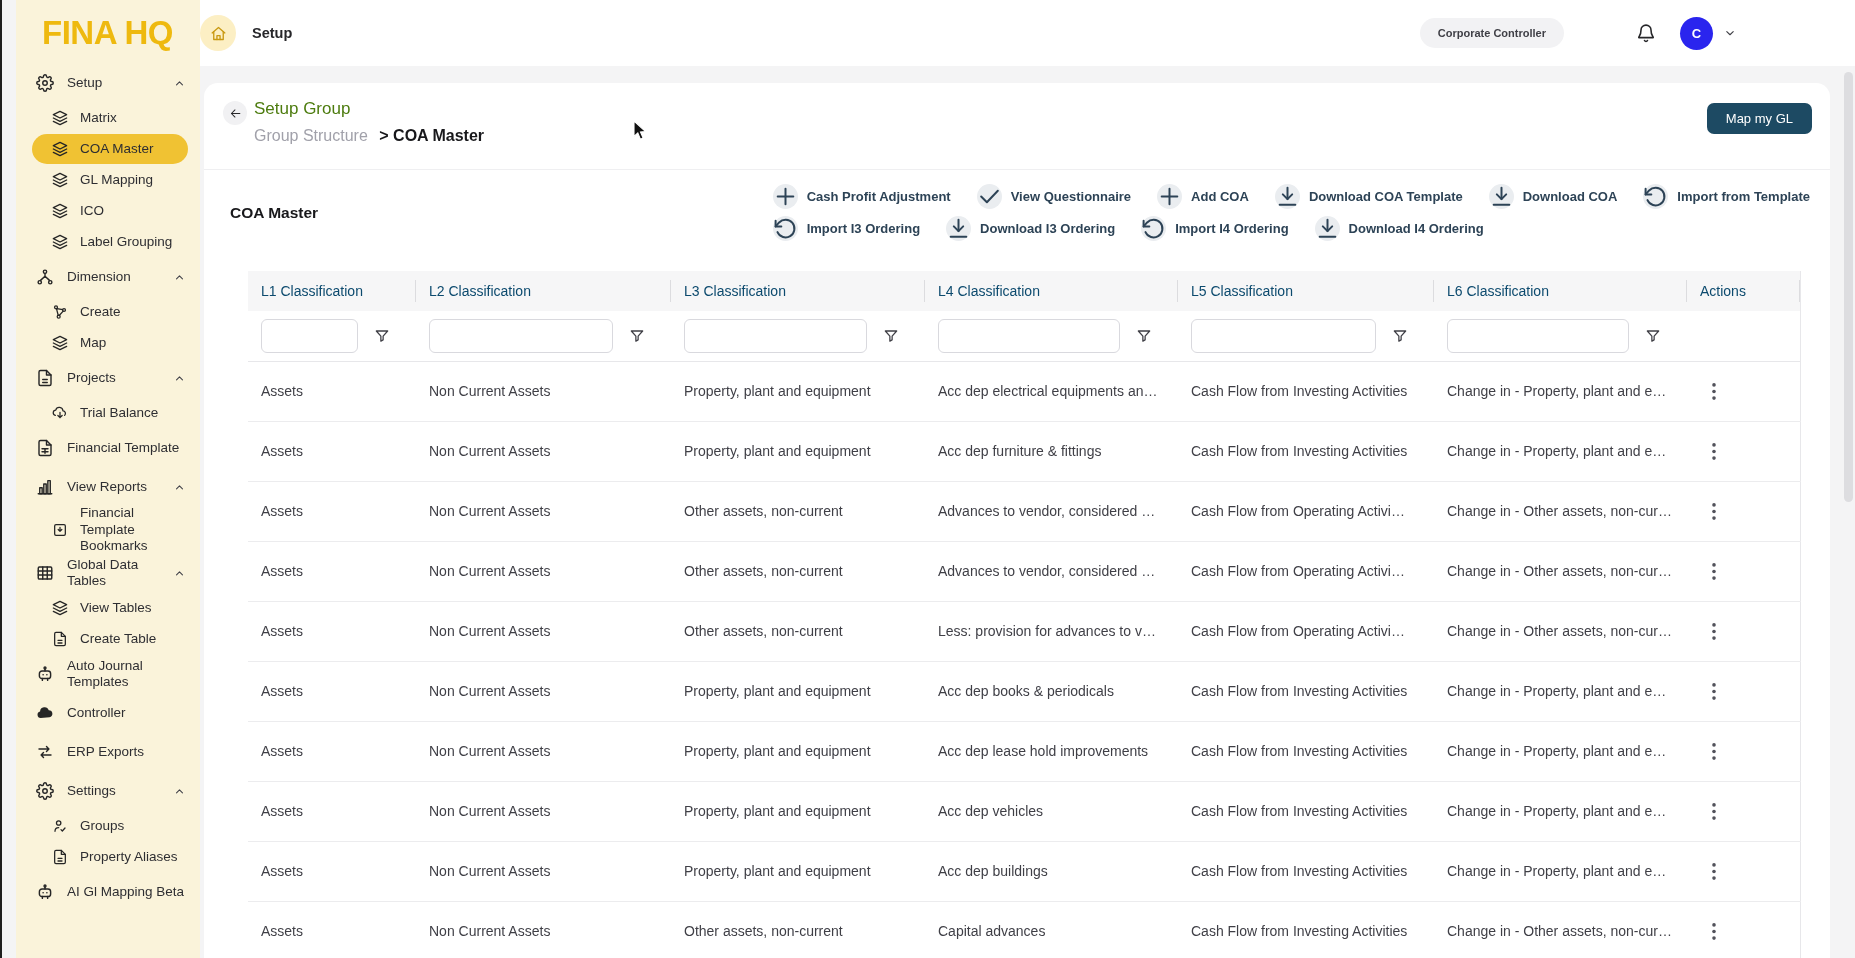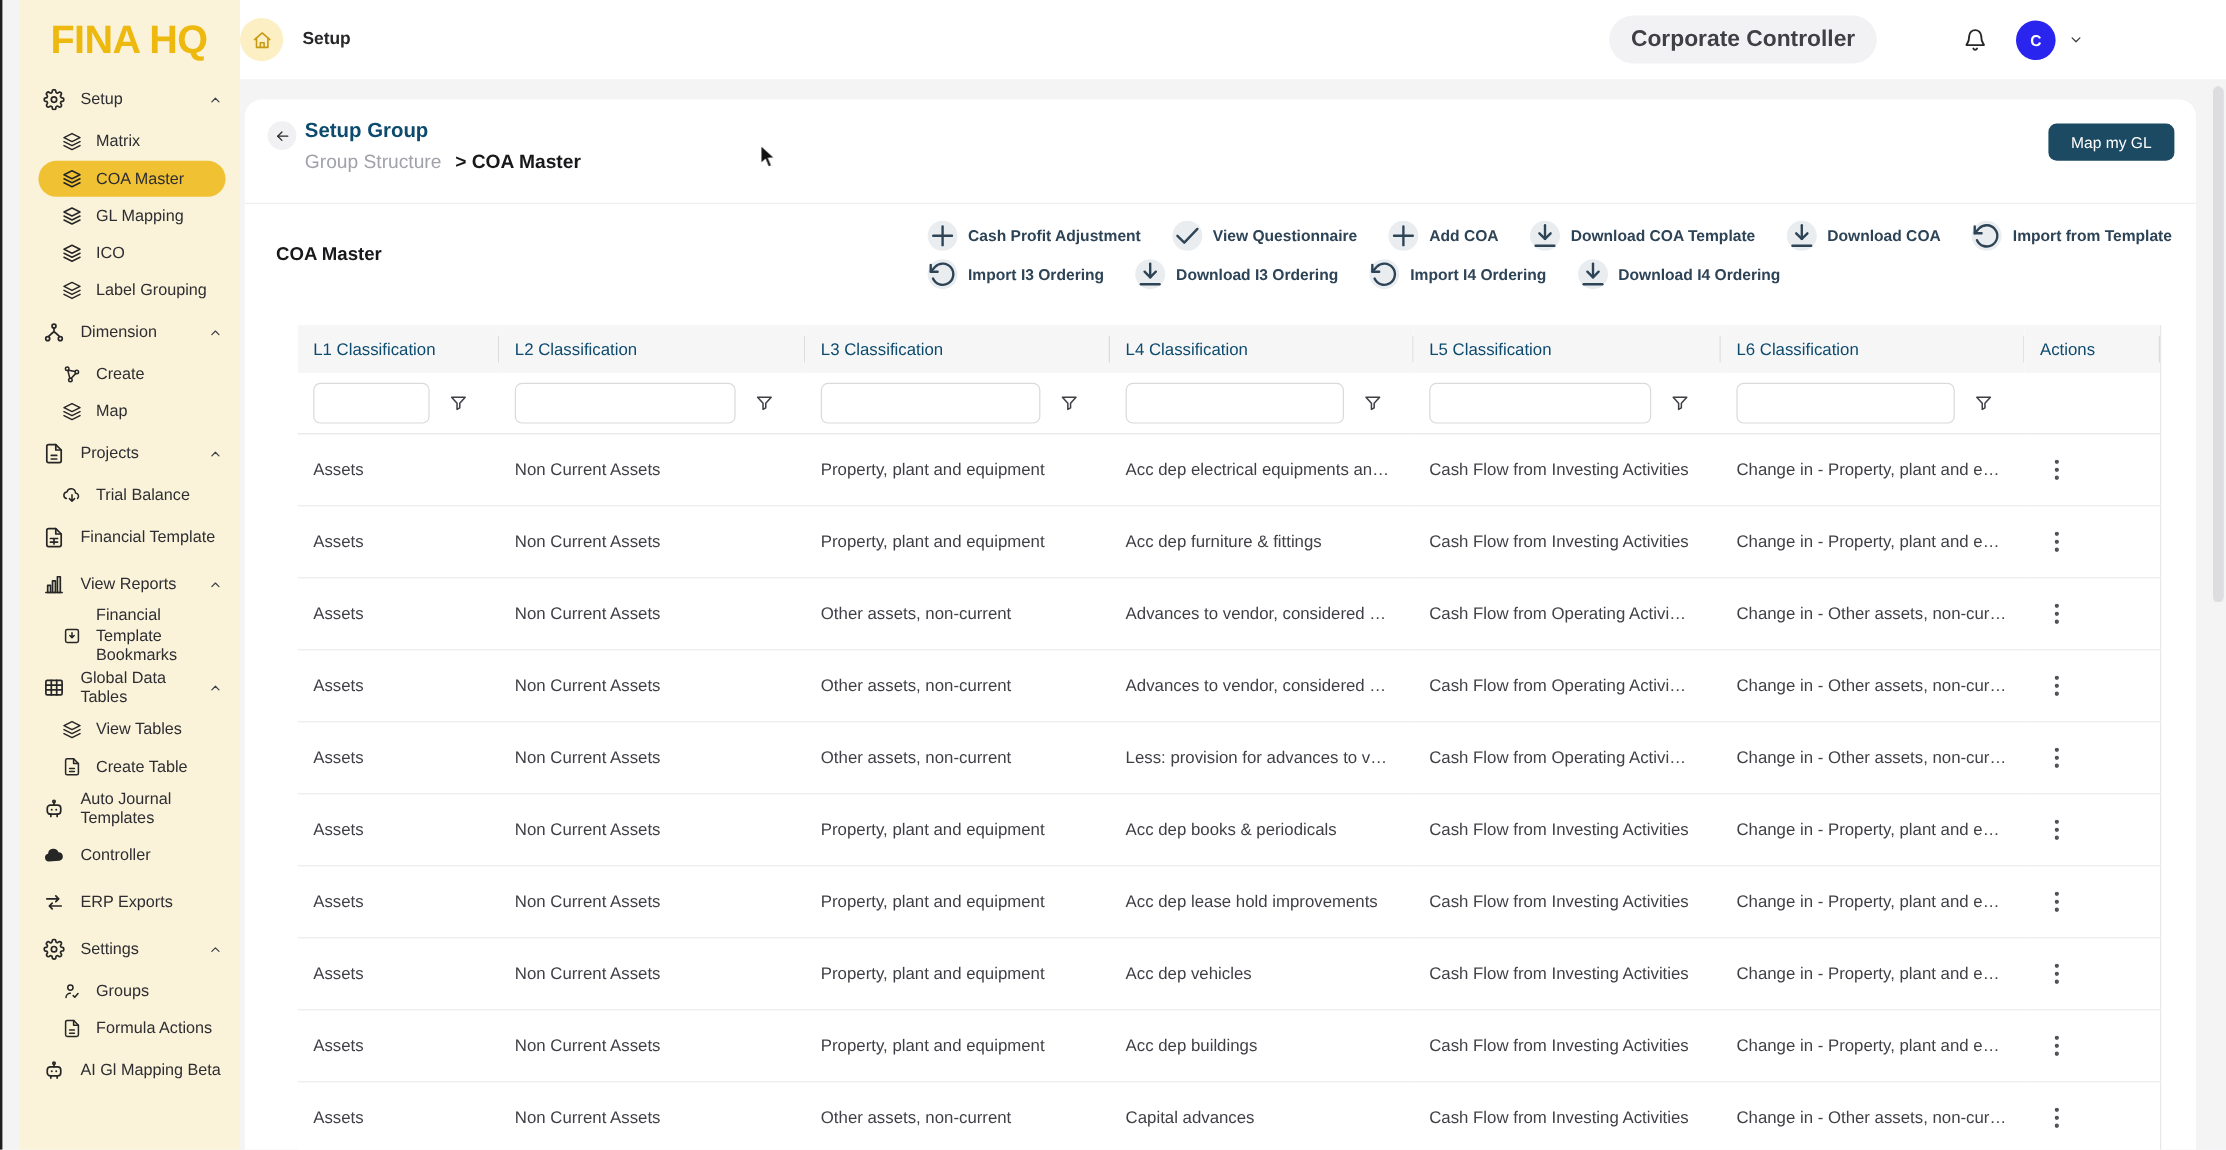--- a/index.html
+++ b/index.html
@@ -19,34 +19,34 @@
   .nav-item.depth-1.two-line { height:46px; }
   .nav-item.depth-1.active { background:#f0c233; }
 
   
   .main { margin-left:184px; height:958px; display:flex; flex-direction:column; }
   .topbar { height:66px; background:#fff; display:flex; align-items:center; padding:0 118px 0 16px; flex:0 0 auto; }
   .home-btn { width:36px; height:36px; border-radius:50%; background:#fcefc4; border:none; display:flex; align-items:center; justify-content:center; cursor:pointer; }
   .home-btn svg { width:17px; height:17px; color:#c99a13; }
   .topbar-title { margin-left:16px; font-size:14.5px; font-weight:700; color:#27272a; }
   .topbar-right { margin-left:auto; display:flex; align-items:center; }
-  .role-pill { background:#f2f2f4; border-radius:999px; padding:9px 18px; font-size:19px; font-weight:600; color:#3f3f46; cursor:pointer; }
+  .role-pill { background:#f2f2f4; border-radius:999px; padding:9px 18px; font-size:11px; font-weight:600; color:#3f3f46; cursor:pointer; }
   .bell-btn { margin-left:72px; background:none; border:none; cursor:pointer; display:flex; }
   .bell-btn svg { width:20px; height:20px; color:#27272a; }
   .avatar { margin-left:24px; width:33px; height:33px; border-radius:50%; background:#2a25ee; color:#fff; font-size:13px; font-weight:600; display:flex; align-items:center; justify-content:center; cursor:pointer; }
   .user-chev { margin-left:10px; width:14px; height:14px; color:#3f3f46; display:flex; cursor:pointer; }
 
   
   .content { flex:1; padding:17px 25px 0 20px; }
   .card { background:#fff; border-radius:14px 14px 0 0; height:900px; }
   .page-header { display:flex; align-items:flex-start; padding:16px 18px 0 19px; height:86px; }
   .back-btn { width:24px; height:24px; border-radius:50%; background:#f1f1f3; border:none; display:flex; align-items:center; justify-content:center; cursor:pointer; margin-top:2px; }
   .back-btn svg { width:13px; height:13px; color:#27272a; }
   .ph-text { margin-left:7px; }
-  .page-title { font-size:17px; font-weight:700; color:#0c4a6e; }
+  .page-title { font-size:17px; font-weight:400; color:#4d7c0f; }
   .breadcrumb { margin-top:8px; font-size:16px; }
   .crumb-parent { color:#a1a1aa; cursor:pointer; }
   .crumb-current { color:#18181b; font-weight:700; margin-left:7px; }
   .cta-btn { margin-left:auto; background:#1d4a63; color:#fff; border:none; border-radius:7px; padding:8px 19px; font-size:13px; font-family:inherit; cursor:pointer; margin-top:4px; }
   .header-divider { height:1px; background:#efeff1; }
 
   
   .section-header { display:flex; align-items:center; padding:14px 20px 0 26px; }
   .section-title { font-size:15.5px; font-weight:700; color:#18181b; }
   .toolbar { margin-left:auto; display:flex; flex-direction:column; gap:7px; }
@@ -337,21 +337,21 @@
       </div>
       <div class="nav-item depth-1">
         <span class="icon">
           <svg viewBox="0 0 24 24" fill="none" stroke="currentColor" stroke-width="1.9" stroke-linecap="round" stroke-linejoin="round" style="width:100%;height:100%">
             <path d="M14 2H6a2 2 0 0 0-2 2v16a2 2 0 0 0 2 2h12a2 2 0 0 0 2-2V8z"></path>
             <polyline points="14 2 14 8 20 8"></polyline>
             <line x1="9" y1="14" x2="15" y2="14"></line>
             <line x1="9" y1="18" x2="15" y2="18"></line>
           </svg>
         </span>
-        <span class="label">Formula Actions</span>
+        <span class="label">Property Aliases</span>
       </div>
       <div class="nav-item">
         <span class="icon">
           <svg viewBox="0 0 24 24" fill="none" stroke="currentColor" stroke-width="1.9" stroke-linecap="round" stroke-linejoin="round" style="width:100%;height:100%">
             <rect x="4.5" y="8" width="15" height="10" rx="3.5"></rect>
             <circle cx="9.5" cy="13" r="1.1" fill="currentColor" stroke="none"></circle>
             <circle cx="14.5" cy="13" r="1.1" fill="currentColor" stroke="none"></circle>
             <path d="M12 8V5.5"></path>
             <circle cx="12" cy="4" r="1.3"></circle>
             <path d="M8.5 18v2.5M15.5 18v2.5"></path>

